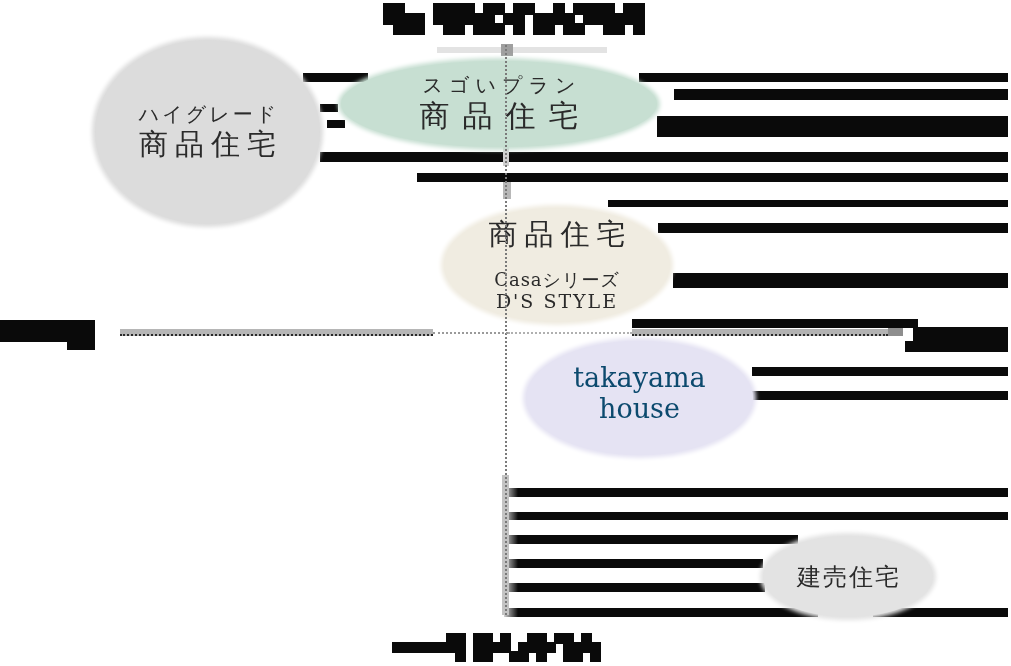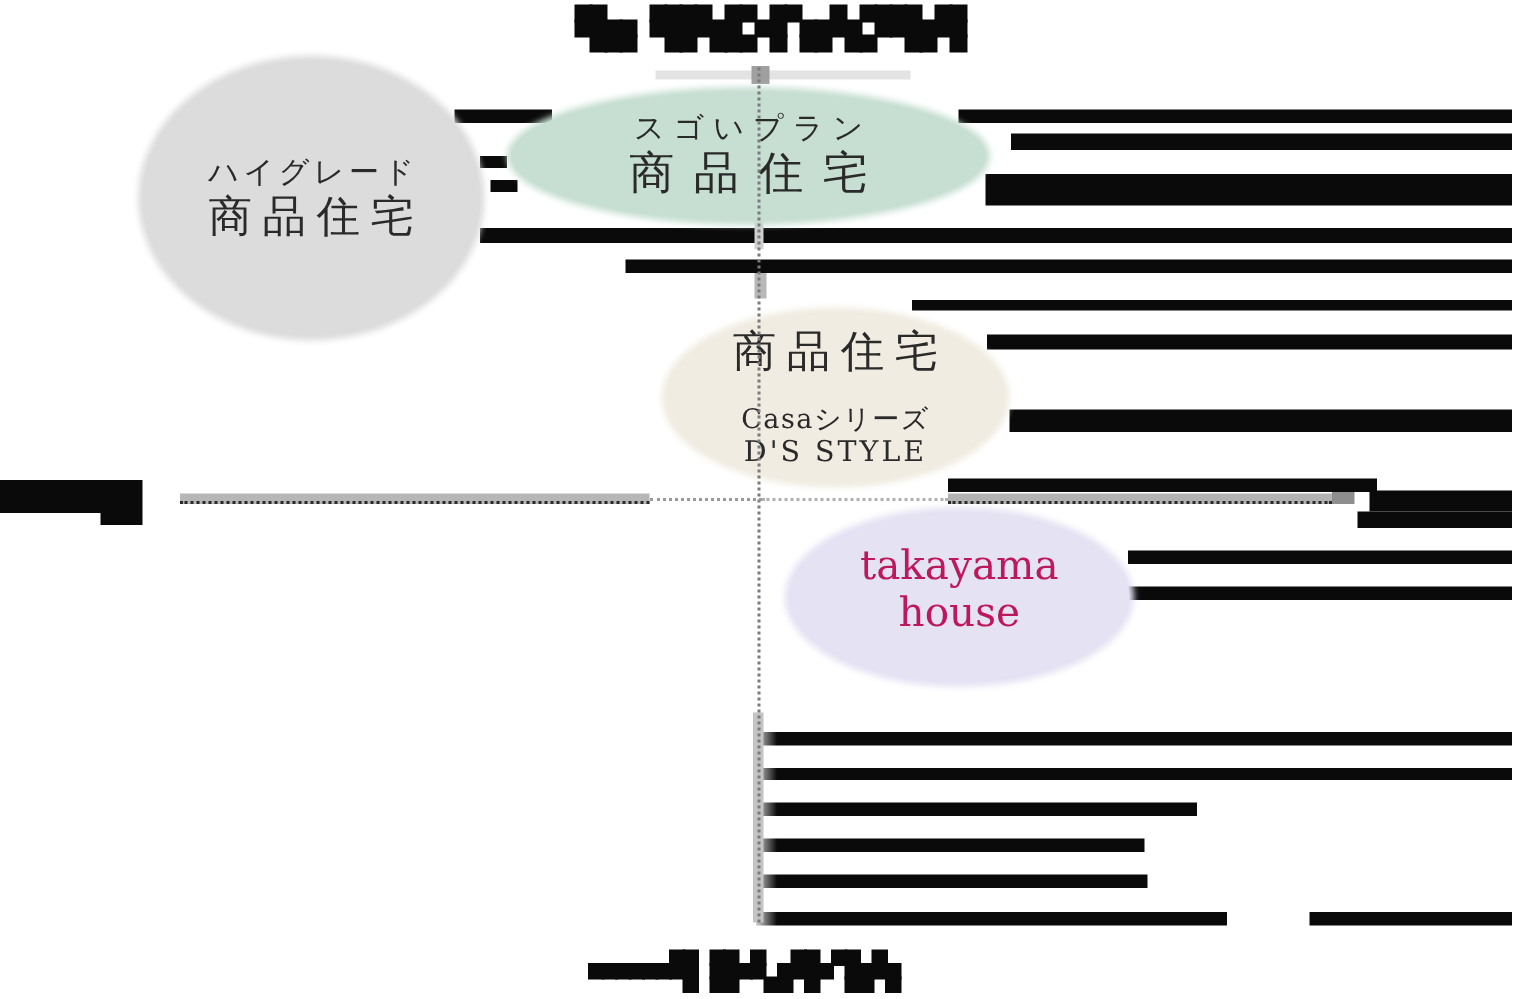--- a/index.html
+++ b/index.html
@@ -35,21 +35,21 @@
   #bubble-product-housing{left:444px;top:208px;width:226px;height:114px;}
   #bubble-takayama-house{left:526px;top:341px;width:227px;height:114px;}
   #bubble-tateuri{left:763px;top:536px;width:170px;height:81px;}
   .tagline{font-size:20px;letter-spacing:6px;text-indent:6px;line-height:1.1;}
   #bubble-high-grade .tagline{letter-spacing:3px;text-indent:3px;}
   .bubble-name{font-size:29px;letter-spacing:7px;text-indent:7px;line-height:1.2;margin-top:2px;}
   #bubble-sugopla .bubble-name{font-size:30px;letter-spacing:13px;text-indent:13px;}
   #bubble-product-housing .bubble-name{margin-top:0;}
   .bubble-line2{font-size:18px;letter-spacing:1px;line-height:1.15;margin-top:18px;}
   .bubble-line3{font-size:19px;letter-spacing:2px;line-height:1.15;}
-  #bubble-takayama-house{color:#be185d;text-align:center;}
+  #bubble-takayama-house{color:#0c4a6e;text-align:center;}
   .latin-line{font-size:27px;line-height:1.15;transform:translateY(-5px);}
   #bubble-tateuri .bubble-name{font-size:24px;letter-spacing:2px;text-indent:2px;}
 </style>
 </head>
 <body>
 
 <div id="stage">
 
   <div id="title-top" class="redacted-title">
       <div class="pixcell" style="left: 383px; top: 3px; width: 11.5px; height: 11.5px;"></div>
@@ -203,20 +203,23 @@
     <div class="bubble-name">商品住宅</div>
     <div class="bubble-line2">Casaシリーズ</div>
     <div class="bubble-line3">D'S STYLE</div>
   </div>
 
   <div id="bubble-takayama-house" class="blob" style="background: rgb(229, 227, 243); box-shadow: rgb(229, 227, 243) 0px 0px 4px 3px;">
     <div class="latin-line">takayama</div>
     <div class="latin-line">house</div>
   </div>
 
+  <div id="bubble-tateuri" class="blob" style="background: rgb(227, 227, 227); box-shadow: rgb(227, 227, 227) 0px 0px 4px 3px;">
+    <div class="bubble-name">建売住宅</div>
+  </div>
 
 <div class="smudge" style="left: 437px; top: 47px; width: 170px; height: 6px; background: rgb(227, 227, 227);"></div>
     <div class="smudge" style="left: 501px; top: 44px; width: 12px; height: 12px; background: rgb(159, 159, 159);"></div>
     <div class="smudge" style="left: 503px; top: 106px; width: 6px; height: 60px; background: rgb(207, 207, 207);"></div>
     <div class="smudge" style="left: 503px; top: 182px; width: 8px; height: 17px; background: rgb(184, 184, 184);"></div>
     <div class="smudge" style="left: 502px; top: 475px; width: 7px; height: 140px; background: rgb(196, 196, 196);"></div>
     <div class="smudge" style="left: 888px; top: 328px; width: 15px; height: 8px; background: rgb(142, 142, 142);"></div>
   </div>
 
 </body></html>

